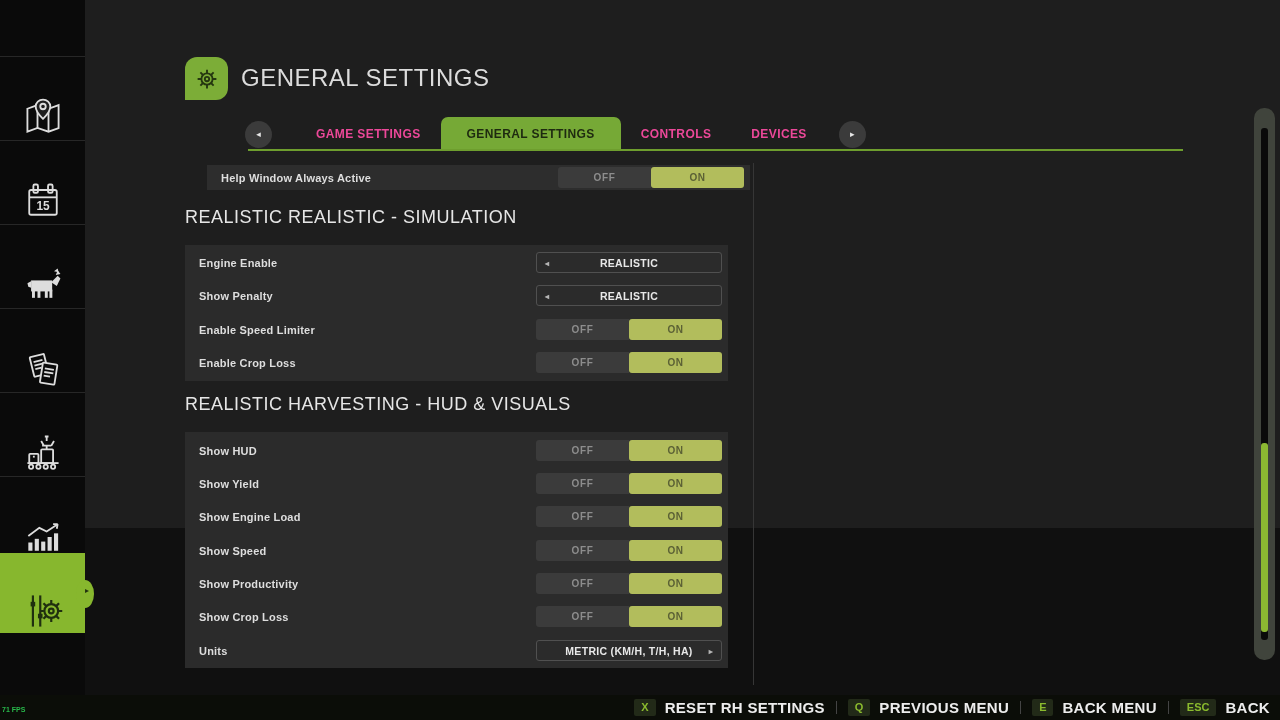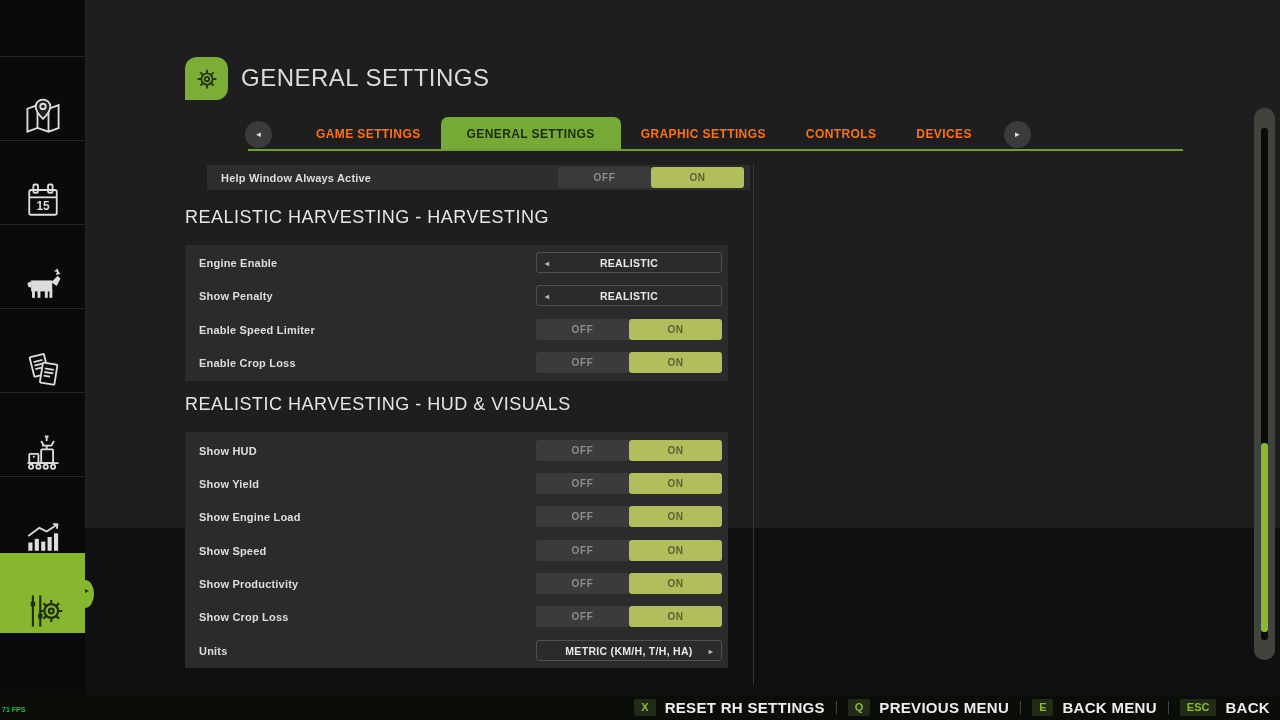--- a/index.html
+++ b/index.html
@@ -24,21 +24,21 @@
                  background:#7cad37; border-radius:12px 12px 12px 0;
                  display:flex; align-items:center; justify-content:center; }
   .page-title { position:absolute; left:156px; top:64px; font-size:24px; color:#dcdcdc;
                 letter-spacing:.5px; }
 
   .tabbar { position:absolute; left:160px; top:117px; height:34px; display:flex; align-items:center; }
   .nav-circle { width:27px; height:27px; border-radius:50%; background:#3b3b3b; color:#e8e8e8;
                 display:flex; align-items:center; justify-content:center; font-size:9px; flex:0 0 auto; }
   .nav-circle.prev { margin-right:24px; }
   .nav-circle.next { margin-left:12px; }
-  .tab { padding:0 20px; font-size:12px; font-weight:bold; letter-spacing:.4px; color:#f97316;
+  .tab { padding:0 20px; font-size:12px; font-weight:bold; letter-spacing:.4px; color:#ec4899;
          height:34px; display:flex; align-items:center; white-space:nowrap; }
   .tab.active { background:#76a936; color:#1e2a10; border-radius:7px 7px 0 0; padding:0 26px; }
   .tab-underline { position:absolute; left:163px; top:149px; width:935px; height:2px; background:#6e9e2e; }
 
   
   .col { position:absolute; left:100px; width:543px; }
   .single-row { top:165px; height:25px; background:#2d2d2d;margin-left:22px; }
   .row-label { position:absolute; left:14px; top:0; bottom:0; display:flex; align-items:center;
                font-size:11px; font-weight:bold; color:#dedede; letter-spacing:.2px; }
   .control { position:absolute; left:351px; width:186px; height:21px; }
@@ -203,38 +203,37 @@
       </svg>
     </div>
     <div class="page-title">GENERAL SETTINGS</div>
 
     <div class="tabbar">
       <div class="nav-circle prev">
           <span>◂</span>
         </div>
       <div class="tab">GAME SETTINGS</div>
       <div class="tab active">GENERAL SETTINGS</div>
-      <div class="tab">GRAPHIC SETTINGS</div>
       <div class="tab">CONTROLS</div>
       <div class="tab">DEVICES</div>
       <div class="nav-circle next">
           <span>▸</span>
         </div>
     </div>
     <div class="tab-underline"></div>
 
     <div class="col single-row" style="position:absolute;">
       <span class="row-label">Help Window Always Active</span>
       <div class="control toggle">
         <div class="off">OFF</div>
         <div class="on">ON</div>
       </div>
     </div>
 
-    <div class="sec-title" style="top:207px">REALISTIC HARVESTING - HARVESTING</div>
+    <div class="sec-title" style="top:207px">REALISTIC REALISTIC - SIMULATION</div>
     <div class="panel" style="top:245px; height:136px;">
       <div class="srow" style="top:7px">
         <span class="row-label">Engine Enable</span>
         <div class="control selector">
           <span class="arr left">◂</span>
           <span>REALISTIC</span>
         </div>
       </div>
       <div class="srow" style="top:40px">
         <span class="row-label">Show Penalty</span>

